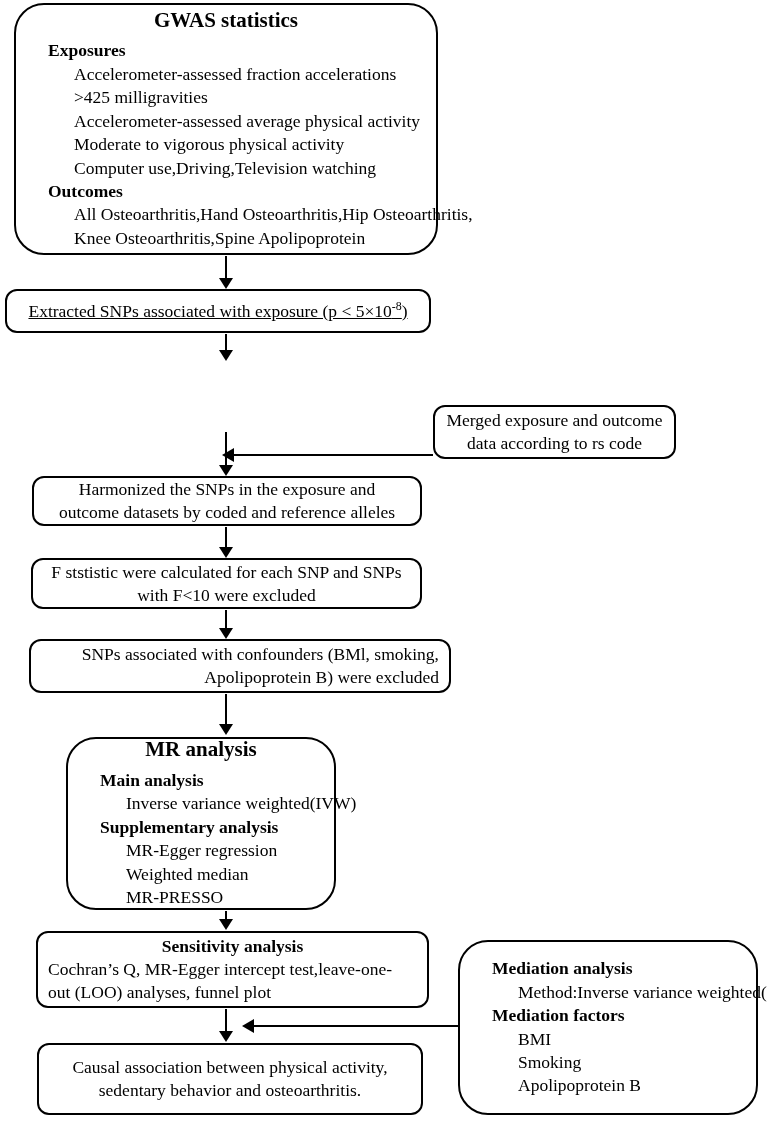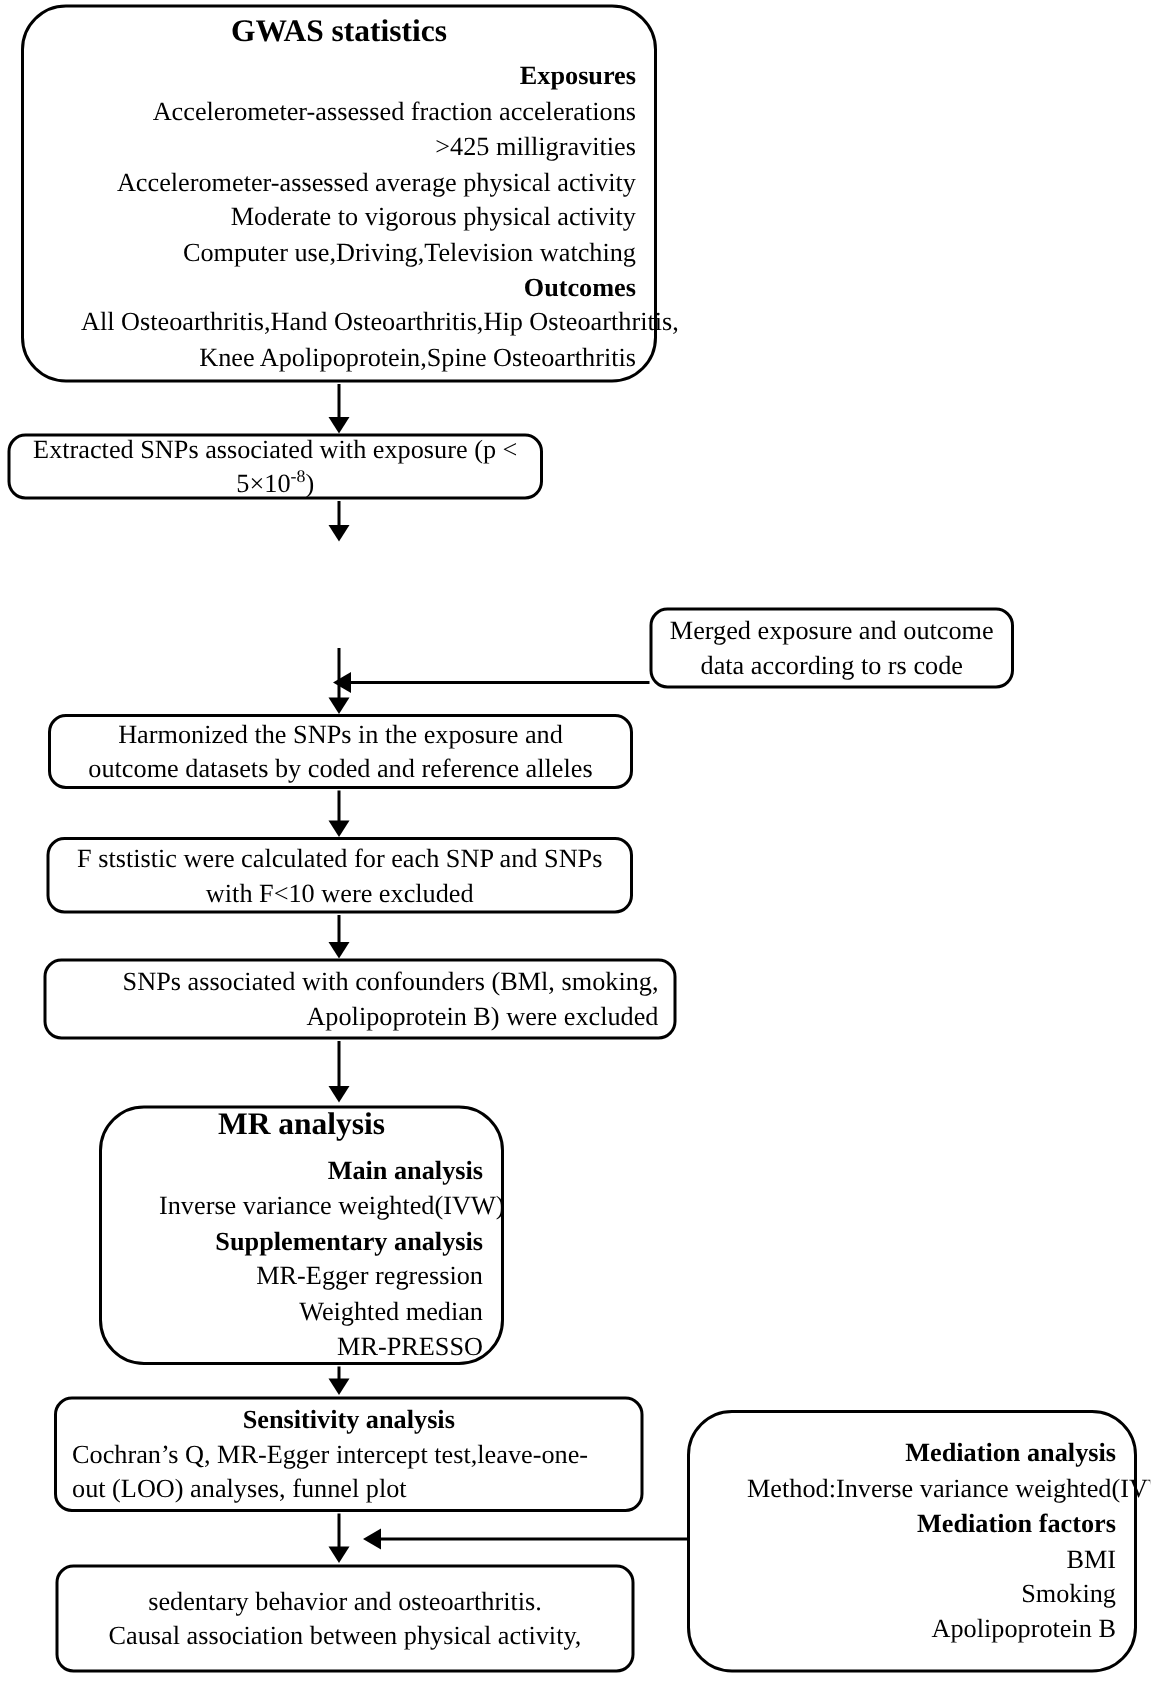--- a/index.html
+++ b/index.html
@@ -40,21 +40,21 @@
     font-weight: bold;
     font-size: 17.5px;
     line-height: 1.34;
   }
   .ln {
     font-size: 17.5px;
     line-height: 1.34;
     white-space: nowrap;
     margin-left: 26px;
   }
-  .body-pad { padding: 0 12px; text-align: right; }
+  .body-pad { padding: 0 32px; }
   .bx-text {
     font-size: 17.5px;
     line-height: 1.30;
     padding: 0 10px;
   }
   
   .vline {
     position: absolute;
     width: 2.4px;
     background: #000000;
@@ -91,28 +91,28 @@
     <div class="ttl">GWAS statistics</div>
     <div class="body-pad">
       <div class="hd">Exposures</div>
       <div class="ln">Accelerometer-assessed fraction accelerations</div>
       <div class="ln">&gt;425 milligravities</div>
       <div class="ln">Accelerometer-assessed average physical activity</div>
       <div class="ln">Moderate to vigorous physical activity</div>
       <div class="ln">Computer use,Driving,Television watching</div>
       <div class="hd">Outcomes</div>
       <div class="ln">All Osteoarthritis,Hand Osteoarthritis,Hip Osteoarthritis,</div>
-      <div class="ln">Knee Apolipoprotein,Spine Osteoarthritis</div>
+      <div class="ln">Knee Osteoarthritis,Spine Apolipoprotein</div>
     </div>
   </div>
 
   <div class="vline" style="left:225px; top:256px; height:26px;"></div>
   <div class="arrow-down" style="left:219px; top:278px;"></div>
 
-  <div class="box r-sm" style="left:5px; top:289px; width:357px; height:44px;">
+  <div class="box r-sm" style="left:5px; top:289px; width:426px; height:44px;text-decoration:underline;">
     <div class="bx-text ctr"><span>Extracted SNPs associated with exposure  (p &lt; 5×10</span><sup>-8</sup><span>)</span></div>
   </div>
 
   <div class="vline" style="left:225px; top:334px; height:19px;"></div>
   <div class="arrow-down" style="left:219px; top:350px;"></div>
 
 
   <div class="box r-sm" style="left:433px; top:405px; width:243px; height:54px;">
     <div class="bx-text ctr">Merged exposure and outcome</div>
     <div class="bx-text ctr">data according to rs code</div>
@@ -180,17 +180,17 @@
     </div>
   </div>
 
   <div class="hline" style="left:252px; top:1025px; width:206px;"></div>
   <div class="arrow-left" style="left:242px; top:1019px;"></div>
 
   <div class="vline" style="left:225px; top:1009px; height:25px;"></div>
   <div class="arrow-down" style="left:219px; top:1031px;"></div>
 
   <div class="box r-sm" style="left:37px; top:1043px; width:386px; height:72px;">
+    <div class="bx-text ctr">Causal association between physical activity,</div>
     <div class="bx-text ctr">sedentary behavior and osteoarthritis.</div>
-    <div class="bx-text ctr">Causal association between physical activity,</div>
   </div>
 
 </div>
 
 </body></html>

